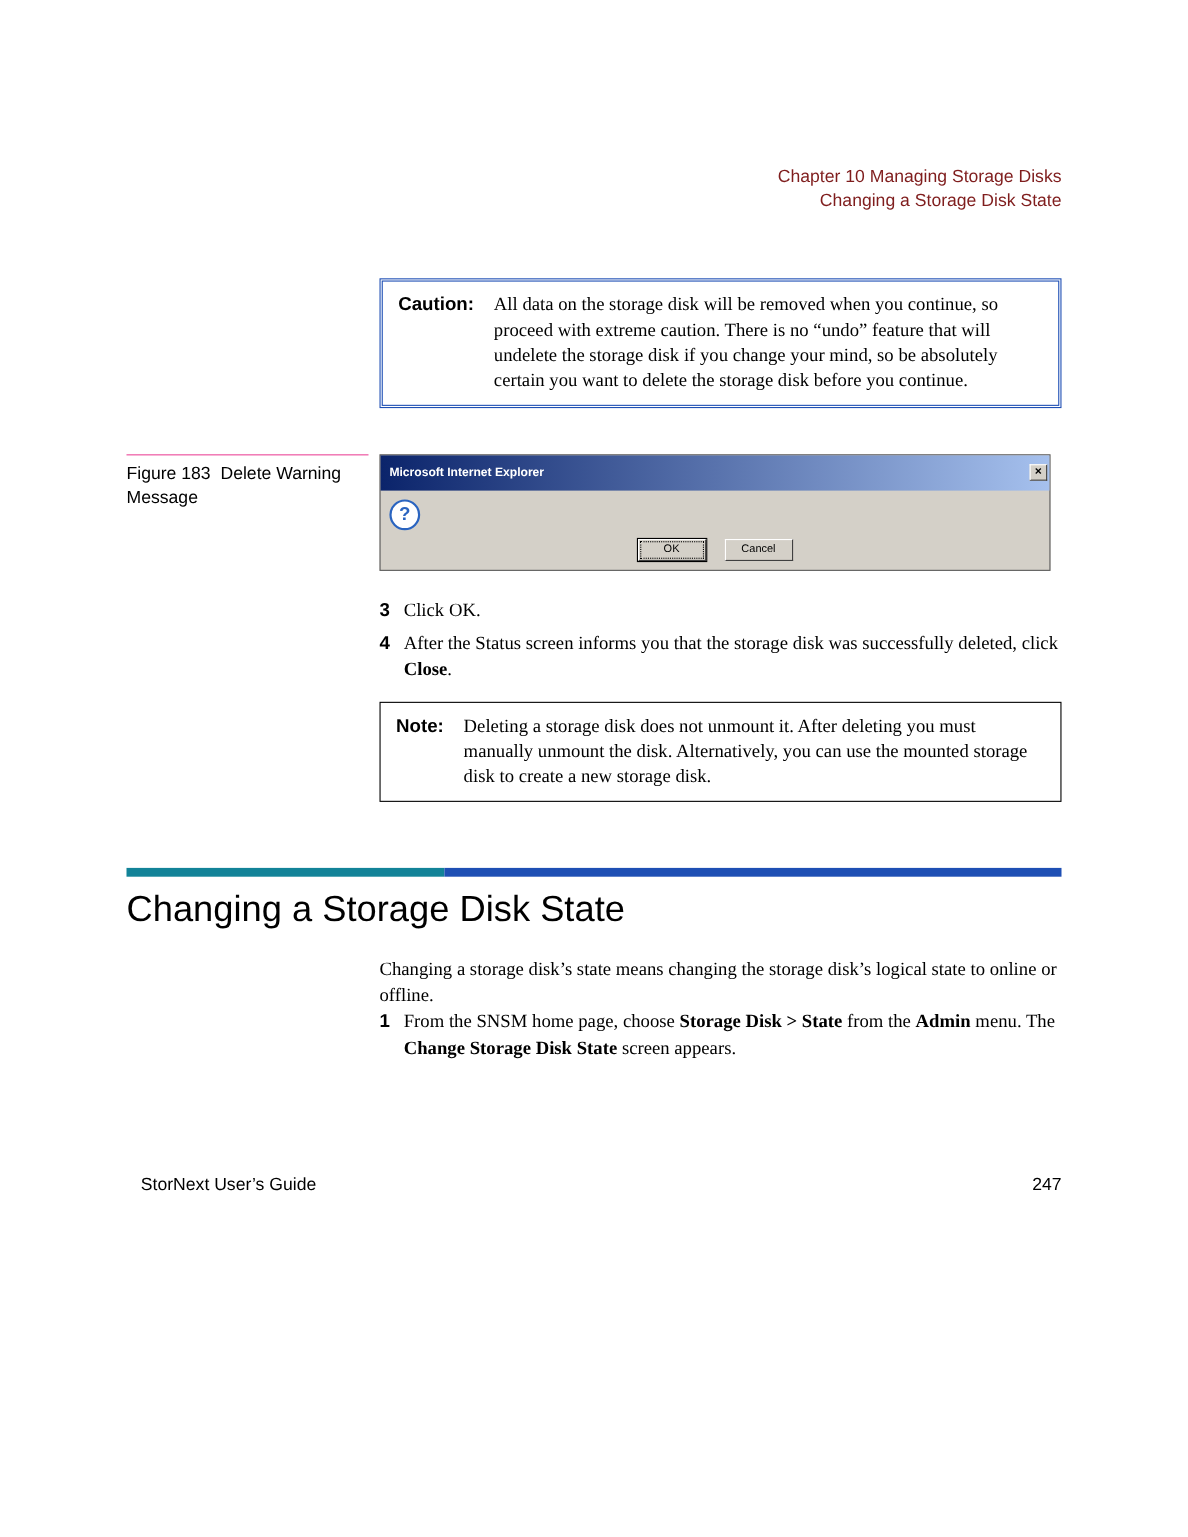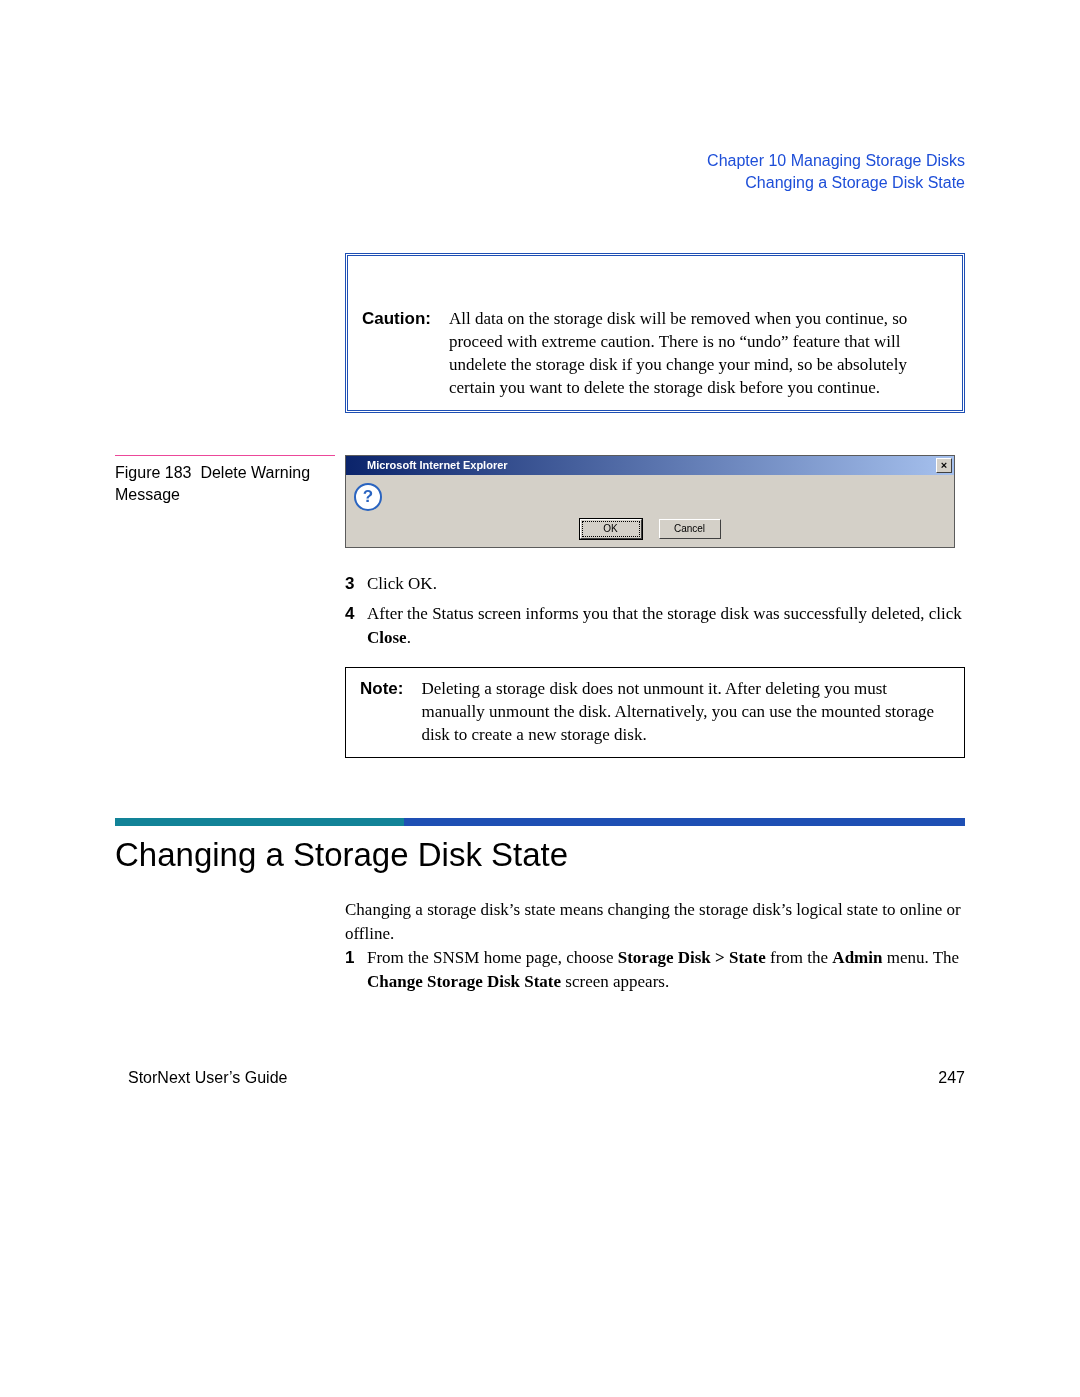--- a/index.html
+++ b/index.html
@@ -12,21 +12,21 @@
     width: 1080px;
     height: 1397px;
     position: relative;
     box-sizing: border-box;
     padding: 150px 115px 0 115px;
   }
 
   .header-block {
     text-align: right;
     font-size: 16px;
-    color: #1d4ed8;
+    color: #7f1d1d;
     margin-bottom: 60px;
     line-height: 1.35;
   }
 
   .two-col {
     display: flex;
     align-items: flex-start;
   }
   .left-col {
     width: 230px;
@@ -41,21 +41,20 @@
   .caution-box {
     border: 3px double #1e4fb4;
     padding: 10px 14px;
     margin-bottom: 42px;
     font-family: "Book Antiqua", Palatino, Georgia, serif;
     font-size: 17px;
     line-height: 1.35;
   }
   .caution-box .cb-inner {
     display: flex;
-    margin-top: 42px;
   }
   .caution-box .cb-label {
     font-family: Arial, Helvetica, sans-serif;
     font-weight: bold;
     padding-right: 18px;
     white-space: nowrap;
   }
   .caution-box .cb-text { flex: 1; }
 
   .figure-row {
@@ -73,25 +72,25 @@
   
   .dialog {
     border: 1px solid #5b5b5b;
     background: #d4d0c8;
     font-family: Tahoma, Arial, sans-serif;
     font-size: 10px;
     width: 610px;
     box-sizing: border-box;
   }
   .dialog .titlebar {
-    height: 19px;
+    height: 32px;
     display: flex;
     align-items: center;
     justify-content: space-between;
-    padding: 0 2px 0 21px;
+    padding: 0 2px 0 8px;
     background: linear-gradient(to right, #0b246b, #a6c1ee);
     color: #fff;
     font-weight: bold;
     font-size: 11px;
   }
   .dialog .titlebar .xbtn {
     width: 14px;
     height: 13px;
     background: #d4d0c8;
     color: #000;

